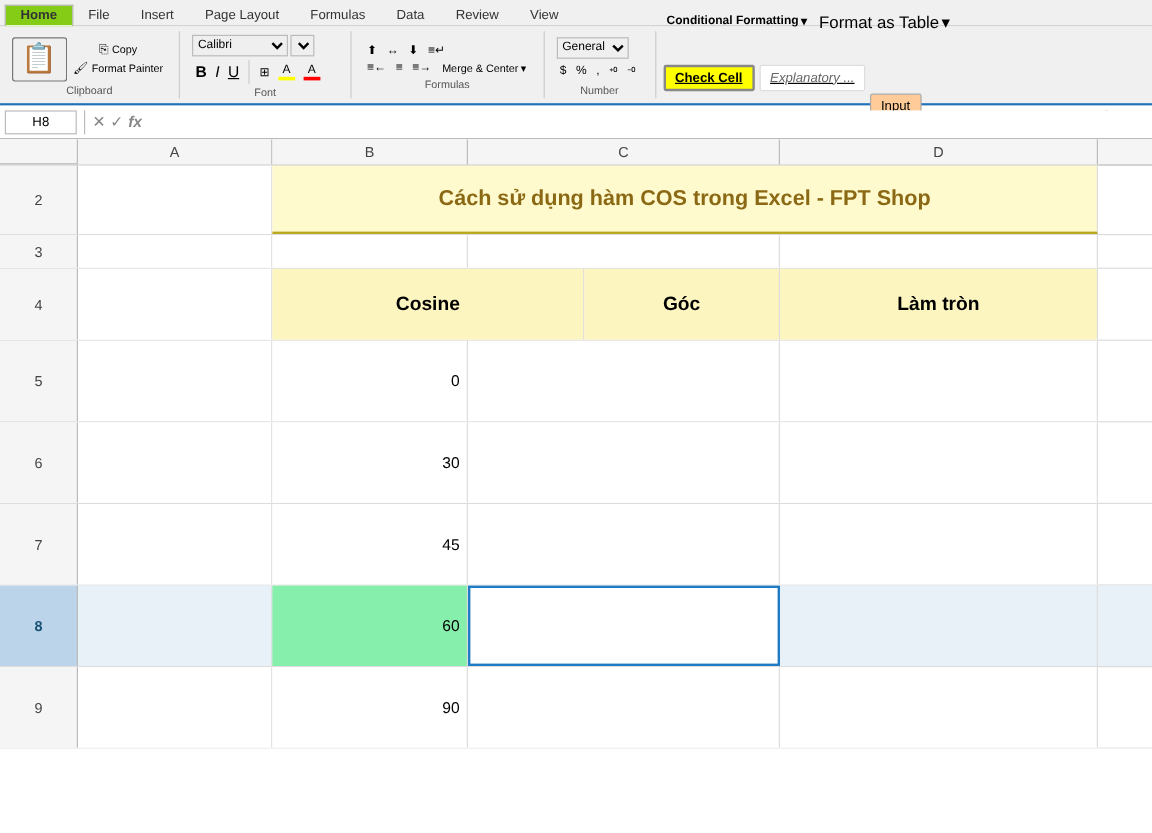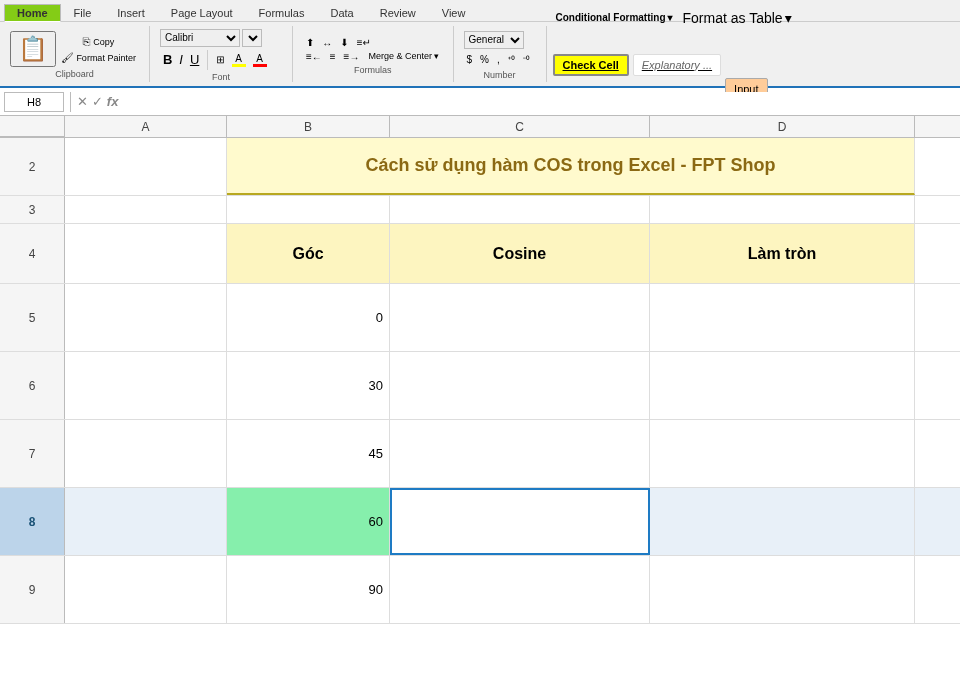--- a/index.html
+++ b/index.html
@@ -489,25 +489,25 @@
       <div class="row-header">3</div>
       <div class="grid-cell w-col-a"></div>
       <div class="grid-cell w-col-b"></div>
       <div class="grid-cell w-col-c"></div>
       <div class="grid-cell w-col-d"></div>
     </div>
 
     <div class="grid-row" style="height:60px;">
       <div class="row-header">4</div>
       <div class="grid-cell w-col-a"></div>
+      <div class="grid-cell tbl-header w-col-c">
+        <span style="width:100%;text-align:center;display:block;">Cosine</span>
+      </div>
       <div class="grid-cell tbl-header w-col-b">
         <span style="width:100%;text-align:center;display:block;">Góc</span>
-      </div>
-      <div class="grid-cell tbl-header w-col-c">
-        <span style="width:100%;text-align:center;display:block;">Cosine</span>
       </div>
       <div class="grid-cell tbl-header w-col-d">
         <span style="width:100%;text-align:center;display:block;">Làm tròn</span>
       </div>
     </div>
 
     <div class="grid-row" style="height:68px;">
       <div class="row-header">5</div>
       <div class="grid-cell w-col-a"></div>
       <div class="grid-cell w-col-b num-cell">

